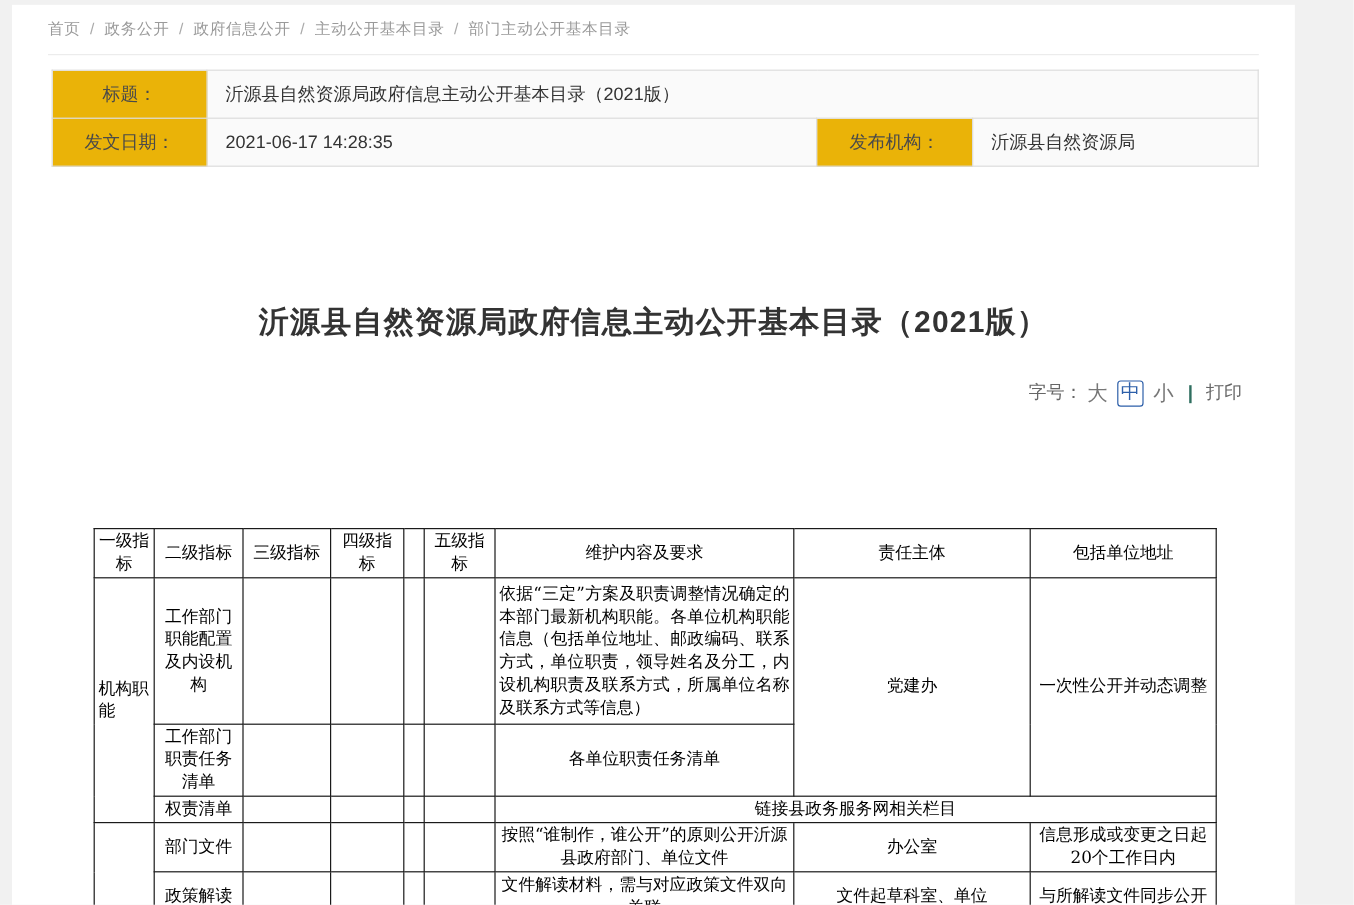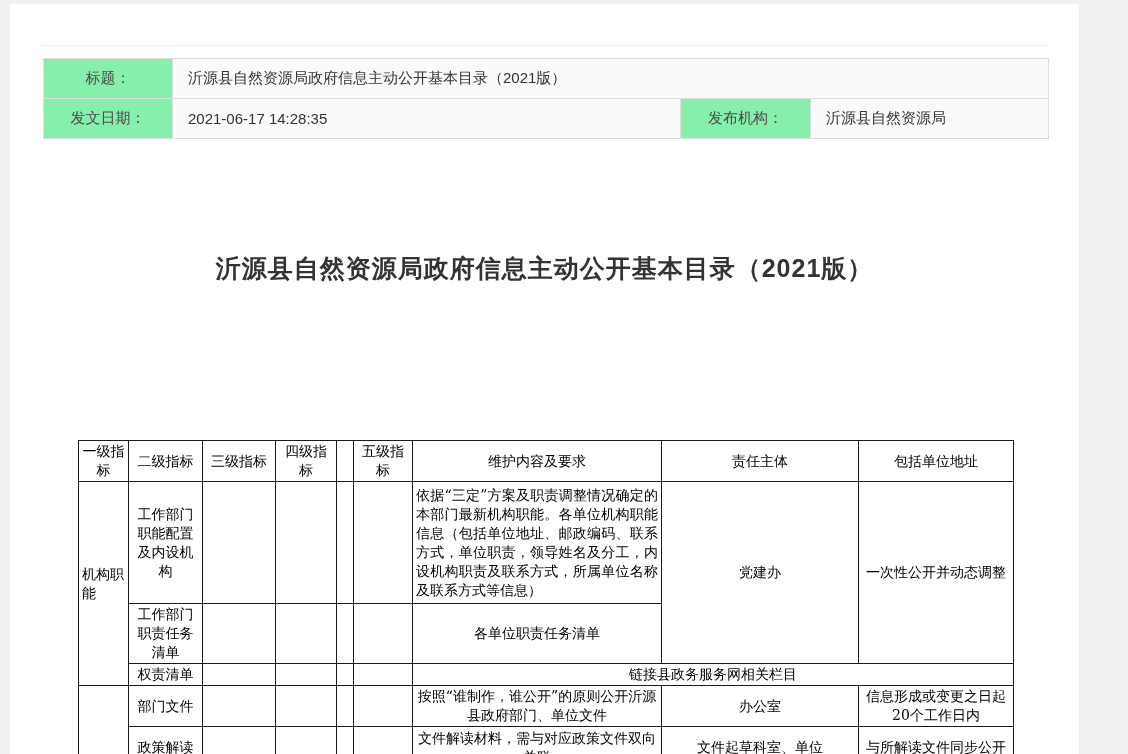--- a/index.html
+++ b/index.html
@@ -13,21 +13,21 @@
 
   
   .breadcrumb { position:absolute; left:30px; top:11px; font-size:13px; color:#9a9a9a; letter-spacing:.5px; white-space:nowrap; }
   .breadcrumb .crumb { color:#9a9a9a; cursor:pointer; }
   .breadcrumb .sep { margin:0 8px; color:#aaaaaa; }
   .crumb-line { position:absolute; left:30px; right:30px; top:41px; border-top:1px solid #ececec; }
 
   
   .meta-table { position:absolute; left:33px; top:54px; width:1005px; border-collapse:collapse; table-layout:fixed; font-size:15px; }
   .meta-table td { border:1px solid #dddddd; height:40px; }
-  .meta-table .label { background:#86efac; text-align:center; color:#4a4a4a; }
+  .meta-table .label { background:#eab308; text-align:center; color:#4a4a4a; }
   .meta-table .value { background:#fafafa; color:#333333; padding-left:15px; }
 
   
   .article-title { position:absolute; left:0; right:0; top:248px; text-align:center; font-size:25px; font-weight:bold; color:#333333; letter-spacing:1px; }
   .pub-row { position:absolute; left:33px; right:44px; top:310px; height:28px; font-size:15px; }
   .pub-date { float:left; color:#999999; line-height:28px; }
   .controls { float:right; display:flex; align-items:center; color:#666666; line-height:28px; }
   .fs-label { color:#666666; }
   .size-btn { margin:0 4px; font-size:17px; color:#777777; cursor:pointer; }
   .size-btn.active { color:#2d5fa9; border:1px solid #2d5fa9; border-radius:3px; padding:0 2px; font-size:16px; line-height:20px; }
@@ -41,20 +41,23 @@
   .doc-table th { text-align:center; }
   .c-center { text-align:left; }
   .c-left { text-align:center; }
   .c-just { text-align:justify;margin-left:24px; }
 </style>
 </head>
 <body>
 
 <div class="card">
 
+  <div class="breadcrumb">
+    <span class="crumb">首页</span><span class="sep">/</span><span class="crumb">政务公开</span><span class="sep">/</span><span class="crumb">政府信息公开</span><span class="sep">/</span><span class="crumb">主动公开基本目录</span><span class="sep">/</span><span class="crumb">部门主动公开基本目录</span>
+  </div>
   <div class="crumb-line"></div>
 
   <table class="meta-table">
     <colgroup>
         <col style="width:129px">
         <col style="width:508px">
         <col style="width:130px">
         <col style="width:238px">
       </colgroup>
     <tbody>
@@ -67,20 +70,28 @@
       <td class="value">2021-06-17 14:28:35</td>
       <td class="label">发布机构：</td>
       <td class="value">沂源县自然资源局</td>
     </tr>
   </tbody>
     </table>
 
   <div class="article-title">沂源县自然资源局政府信息主动公开基本目录（2021版）</div>
 
   <div class="pub-row">
+    <div class="controls">
+      <span class="fs-label">字号：</span>
+      <span class="size-btn">大</span>
+      <span class="size-btn active">中</span>
+      <span class="size-btn">小</span>
+      <span class="v-divider"></span>
+      <span class="print-btn">打印</span>
+    </div>
   </div>
 
   <table class="doc-table">
     <colgroup>
       <col style="width:50px">
         <col style="width:74px">
         <col style="width:73px">
         <col style="width:61px">
         <col style="width:17px">
         <col style="width:59px">

